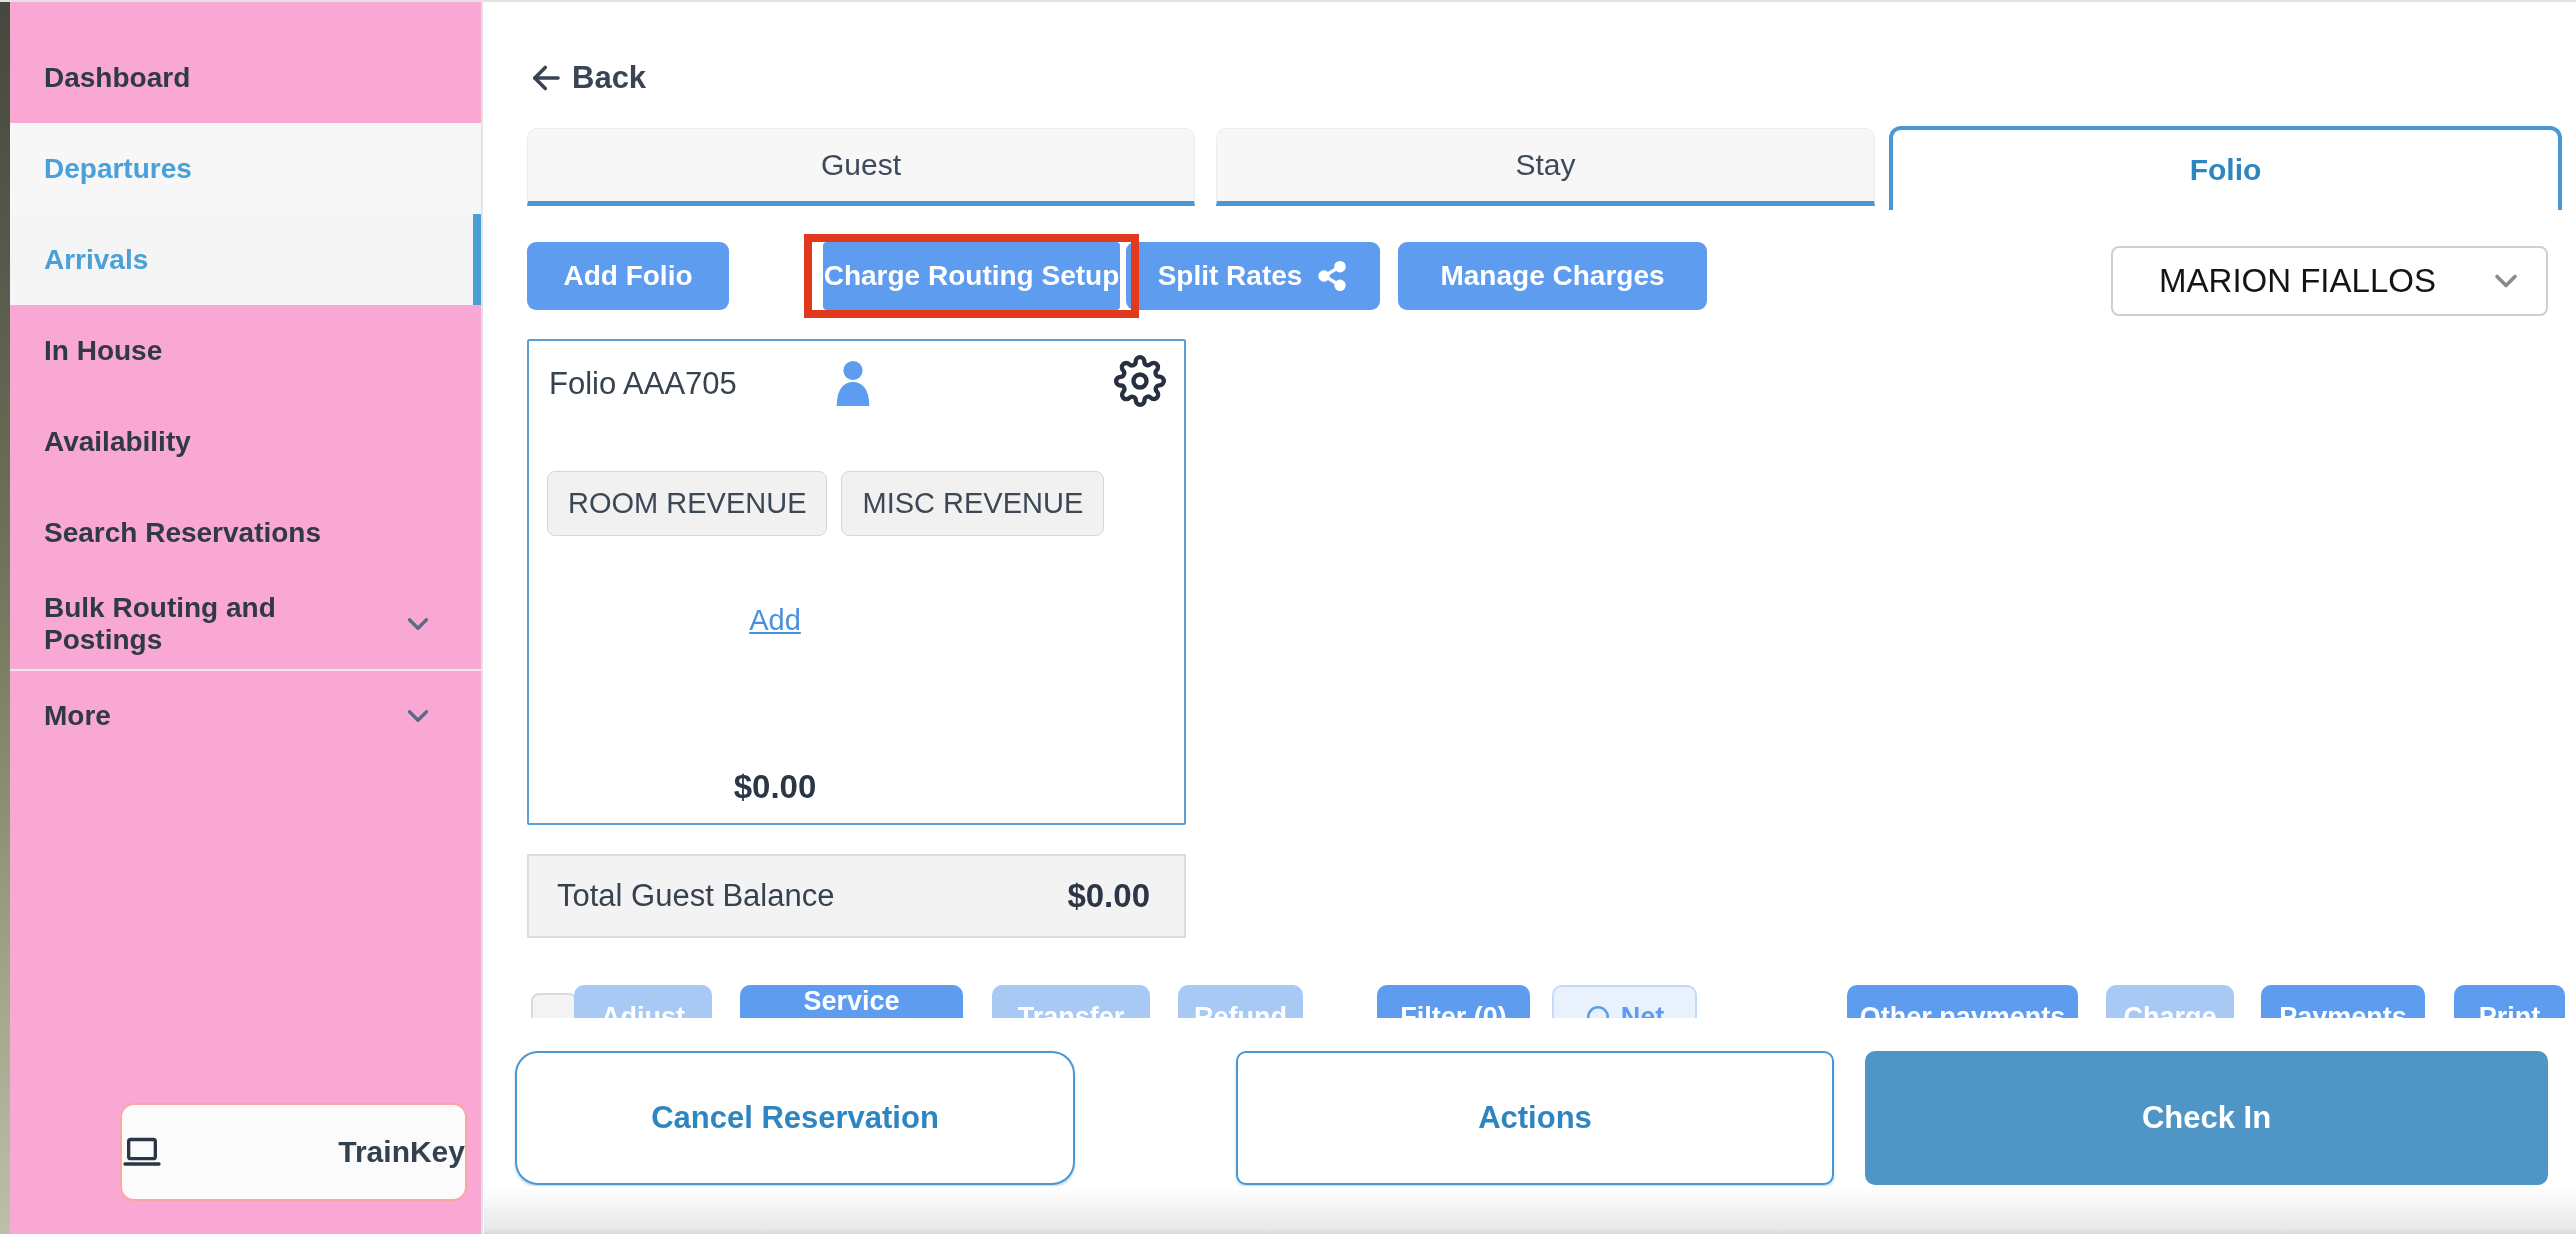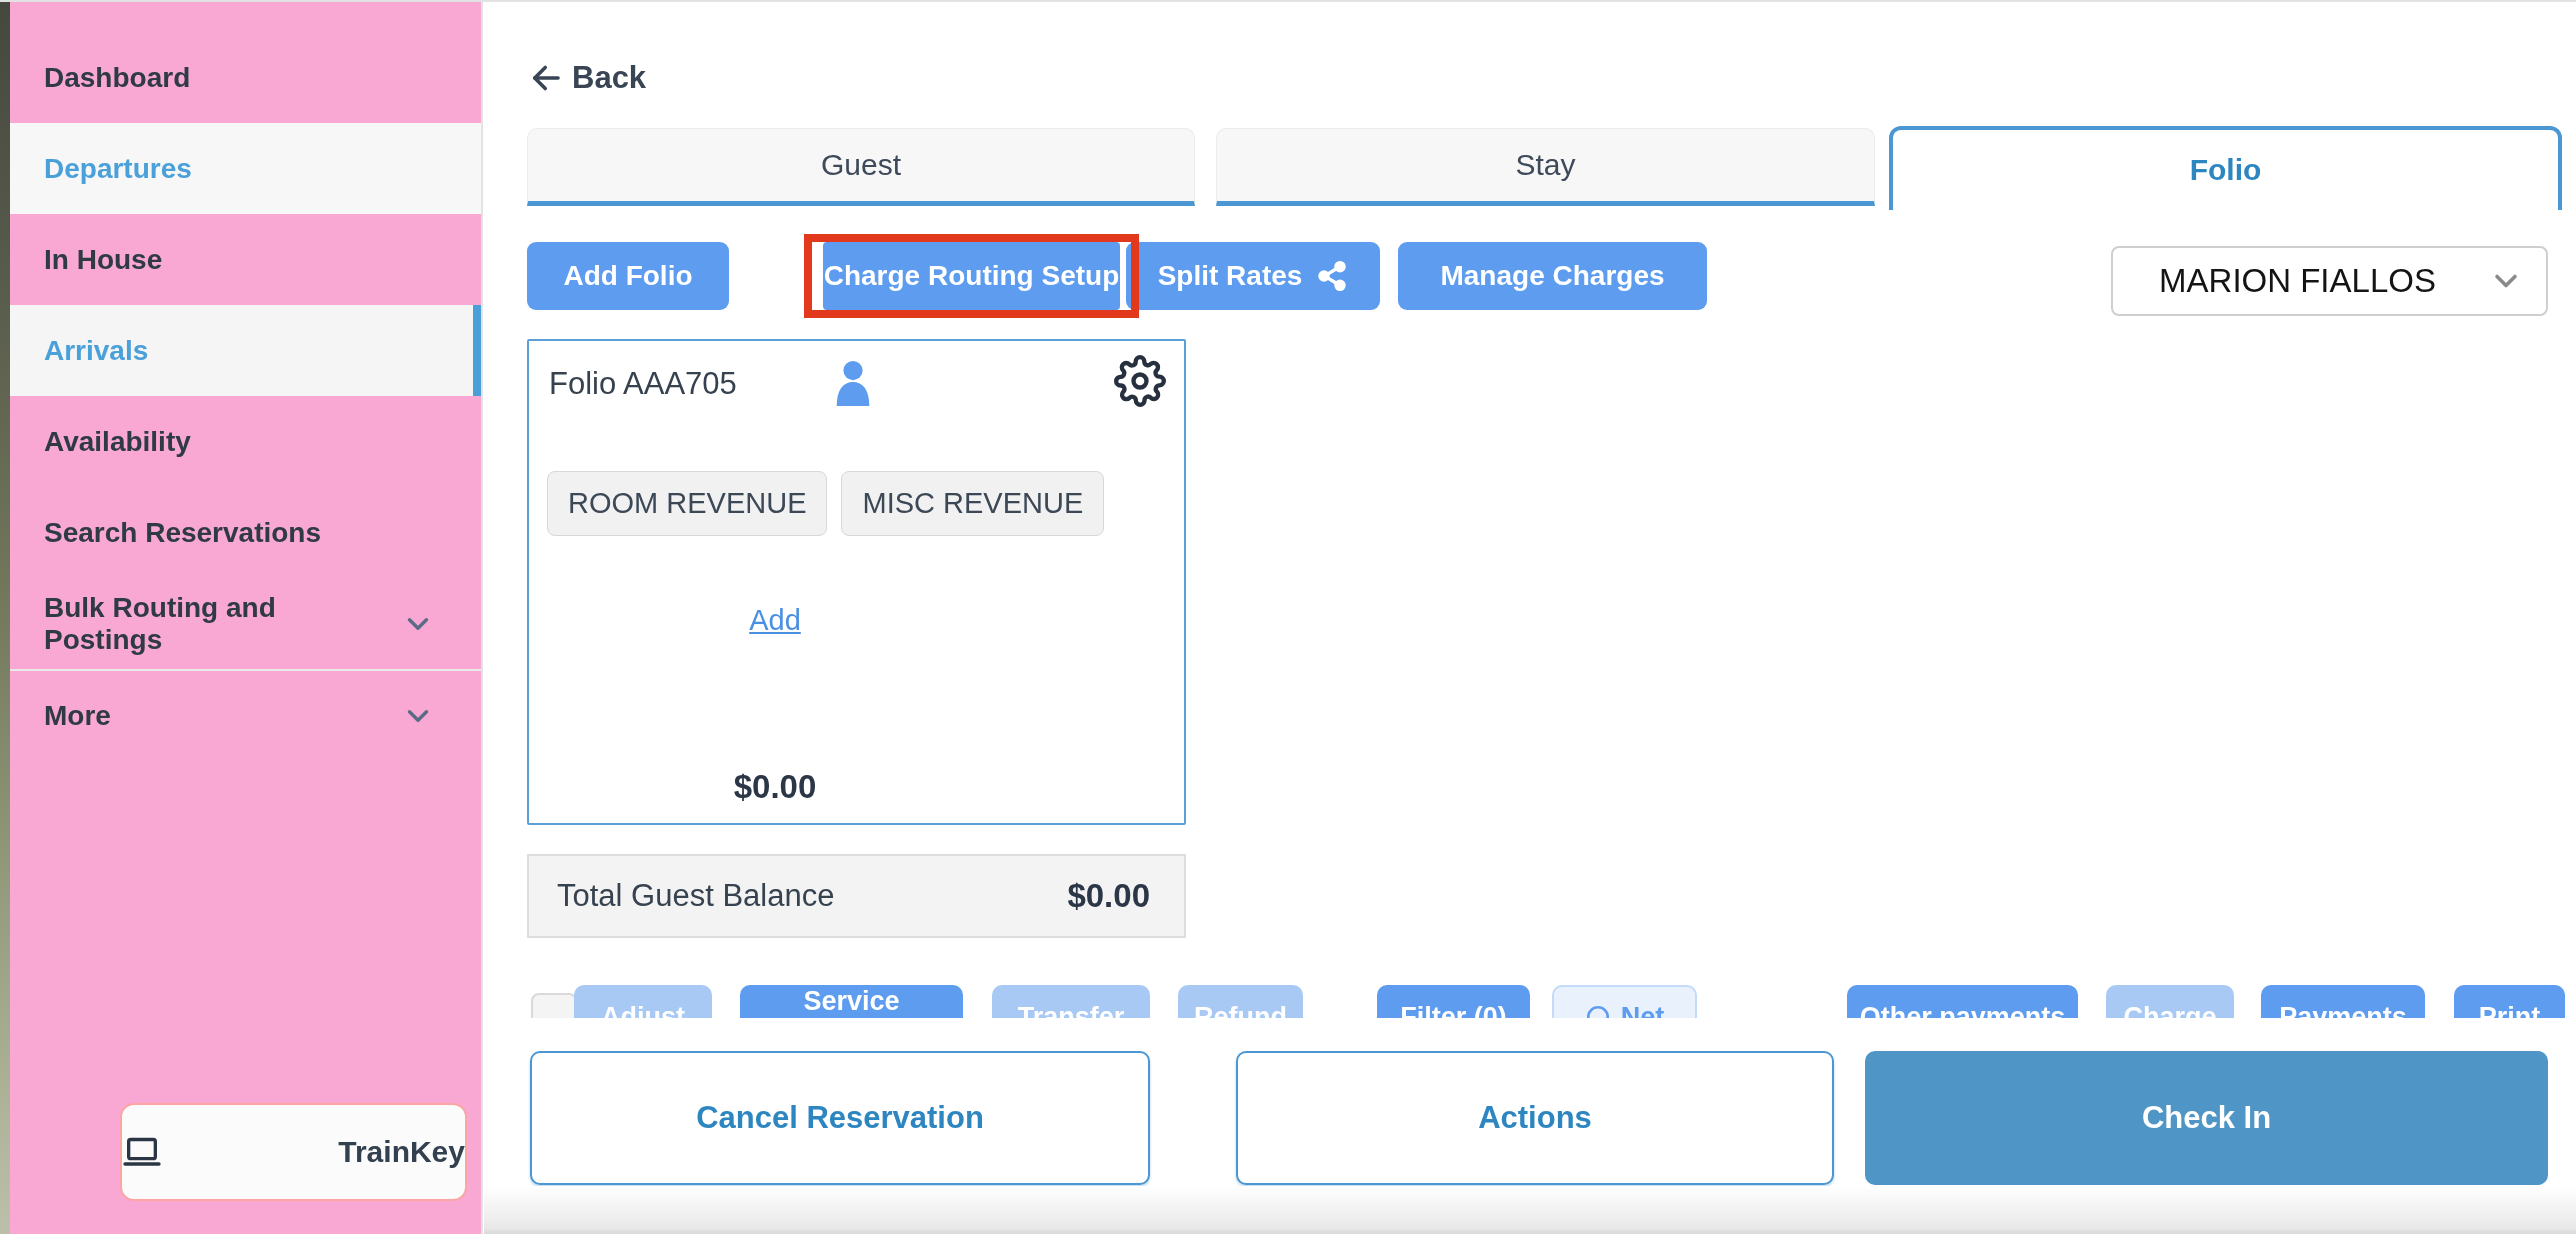--- a/index.html
+++ b/index.html
@@ -106,45 +106,45 @@
 
   
   .footer { position:absolute; left:0; top:1016px; width:100%; height:218px;
     background:#ffffff; z-index:5; }
   .foot-btn { position:absolute; top:33px; height:134px; border-radius:10px; font-size:31px;
     font-weight:600; font-family:"Liberation Sans", sans-serif; display:flex;
     align-items:center; justify-content:center; cursor:pointer; }
   .foot-btn.outline { background:#ffffff; border:2px solid #4a97d3; color:#2e86c1;
     box-shadow:0 2px 3px rgba(74,151,211,0.35); }
   .foot-btn.solid { background:#4f96c6; border:none; color:#ffffff; }
-  .foot-cancel { left:46px; width:620px; }
+  .foot-cancel { left:31px; width:560px;border-radius:23px; }
   .foot-actions { left:752px; width:598px; }
   .foot-checkin { left:1381px; width:683px; }
   .bottom-fade { position:absolute; left:0; bottom:0; width:100%; height:50px;
     background:linear-gradient(180deg,#ffffff 0%,#e8e8e8 85%,#d2d2d2 100%); }
 </style>
 </head>
 <body>
 
 <div class="page">
   <div class="bg-strip"></div>
 
   <div class="sidebar">
     <div class="nav">
       <div class="nav-item">
         <span>Dashboard</span>
       </div>
       <div class="nav-item hl">
         <span>Departures</span>
       </div>
-      <div class="nav-item">
-        <span>In House</span>
-      </div>
       <div class="nav-item active">
         <span>Arrivals</span>
+      </div>
+      <div class="nav-item">
+        <span>In House</span>
       </div>
       <div class="nav-item">
         <span>Availability</span>
       </div>
       <div class="nav-item">
         <span>Search Reservations</span>
       </div>
       <div class="nav-item">
         <span>Bulk Routing and Postings</span>
         <svg class="chev" viewBox="0 0 24 24">

